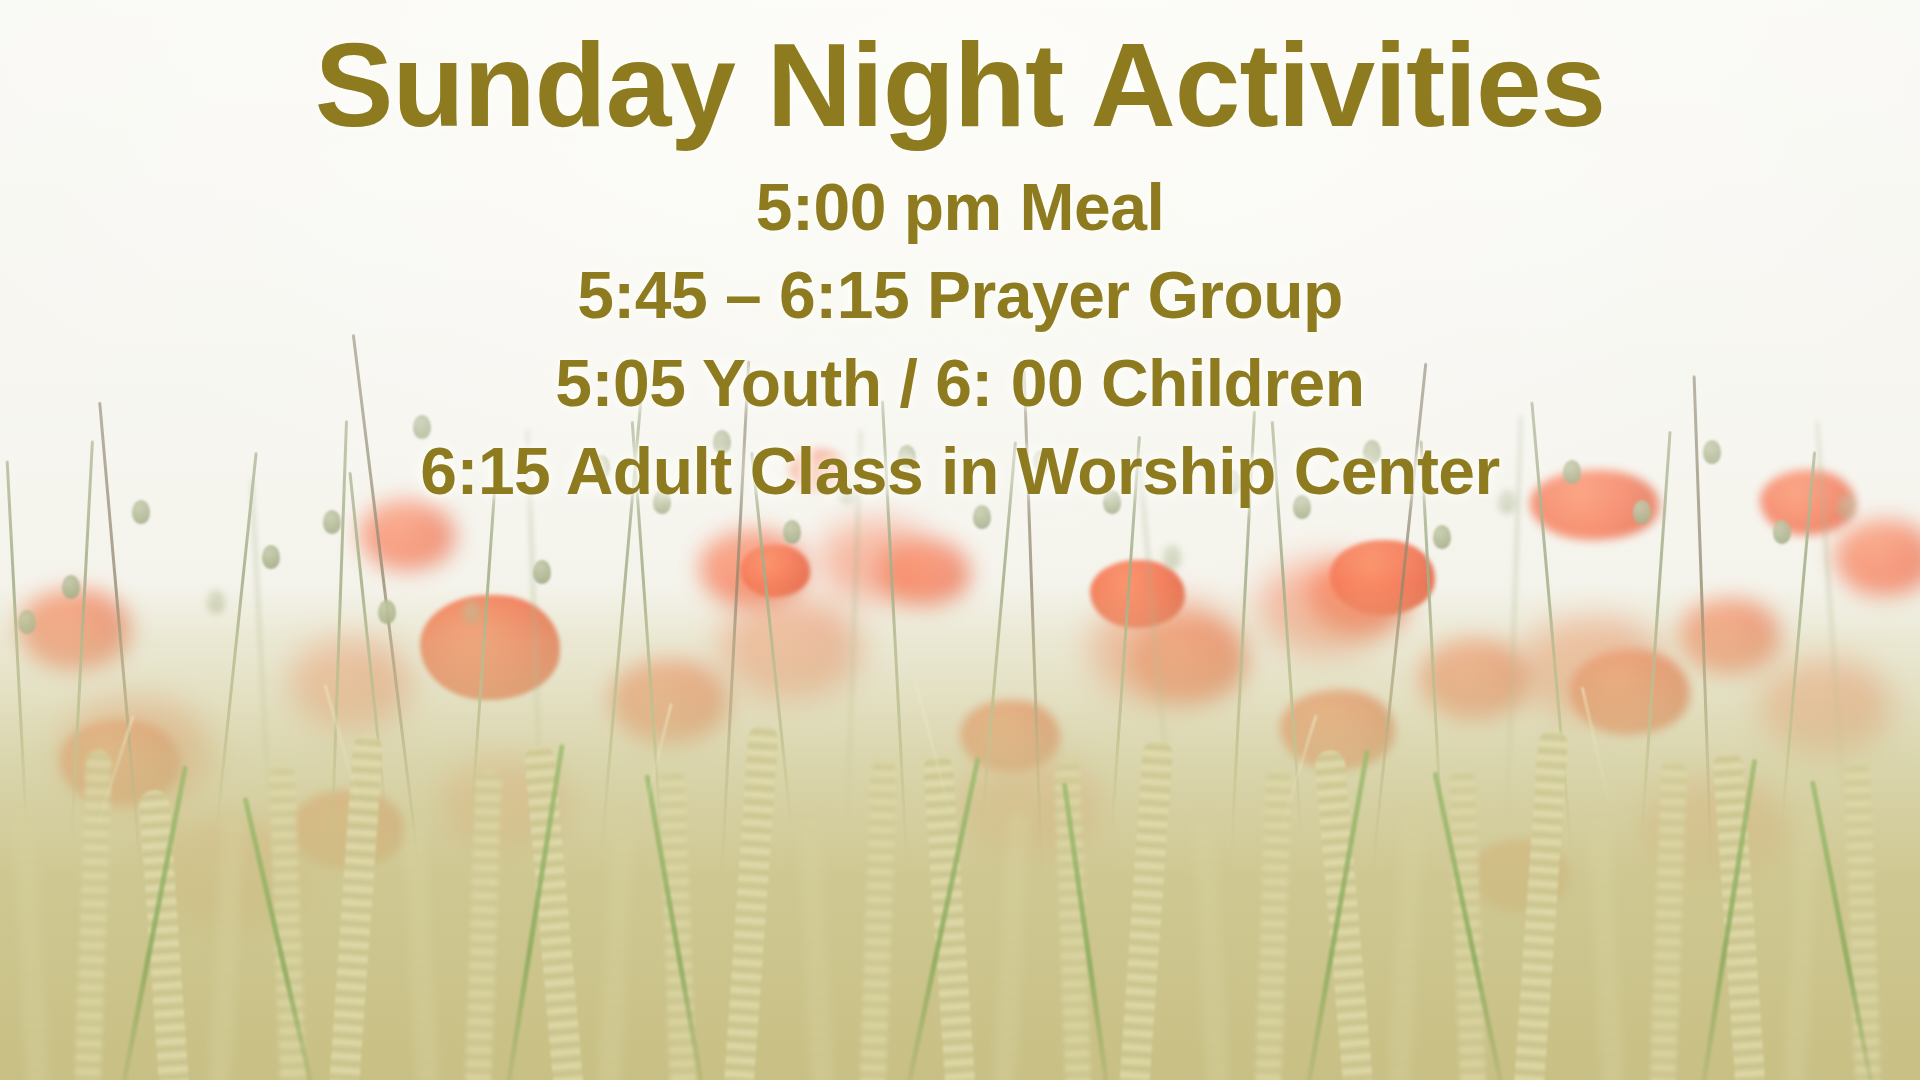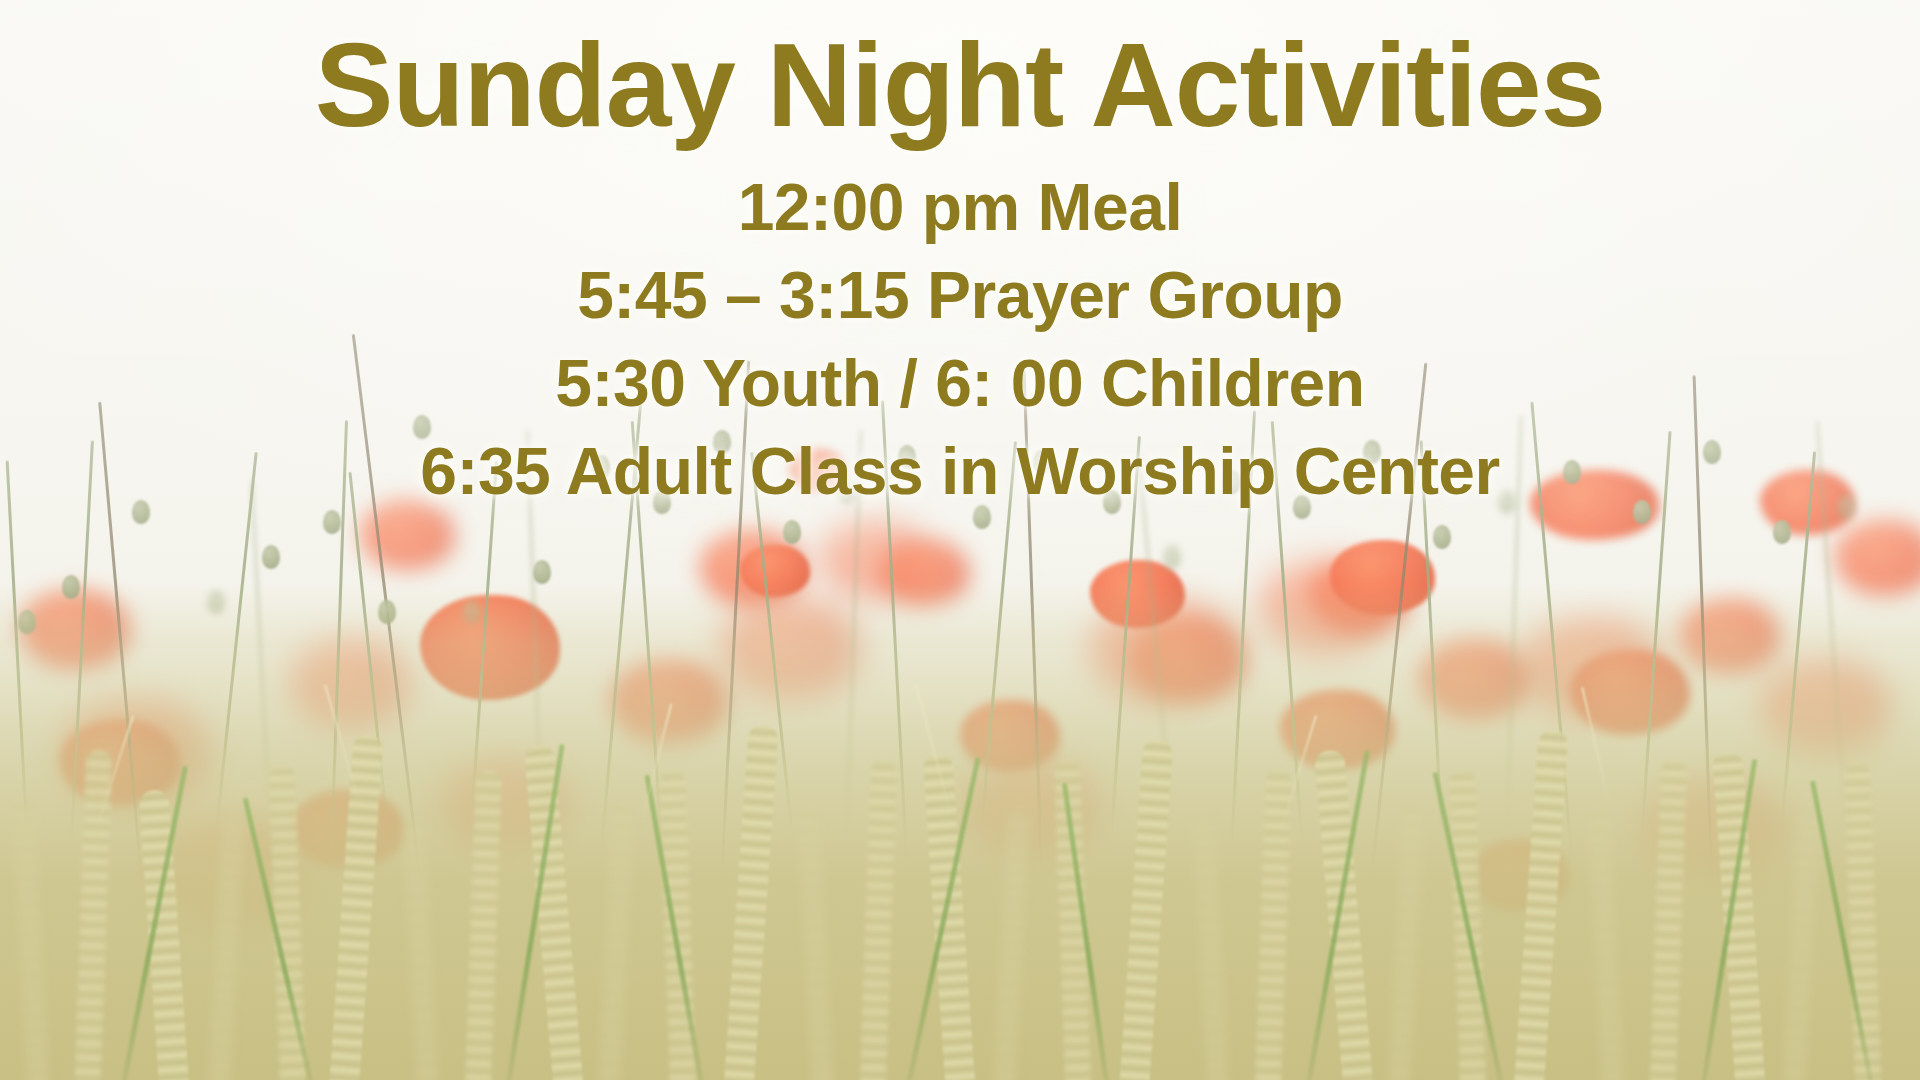--- a/index.html
+++ b/index.html
@@ -338,20 +338,20 @@
     </div>
 
     <div class="haze"></div>
   </div>
 
   <div class="text-layer">
 
     <h1 class="poster-title">Sunday Night Activities</h1>
 
     <div class="schedule">
-      <div class="sched-line">12:00 pm Meal</div>
-      <div class="sched-line">5:45 – 3:15  Prayer Group</div>
-      <div class="sched-line">5:30 Youth / 6: 00 Children</div>
-      <div class="sched-line">6:35  Adult Class in Worship Center</div>
+      <div class="sched-line">5:00 pm Meal</div>
+      <div class="sched-line">5:45 – 6:15  Prayer Group</div>
+      <div class="sched-line">5:05 Youth / 6: 00 Children</div>
+      <div class="sched-line">6:15  Adult Class in Worship Center</div>
     </div>
 
   </div>
 </div>
 
 </body></html>

